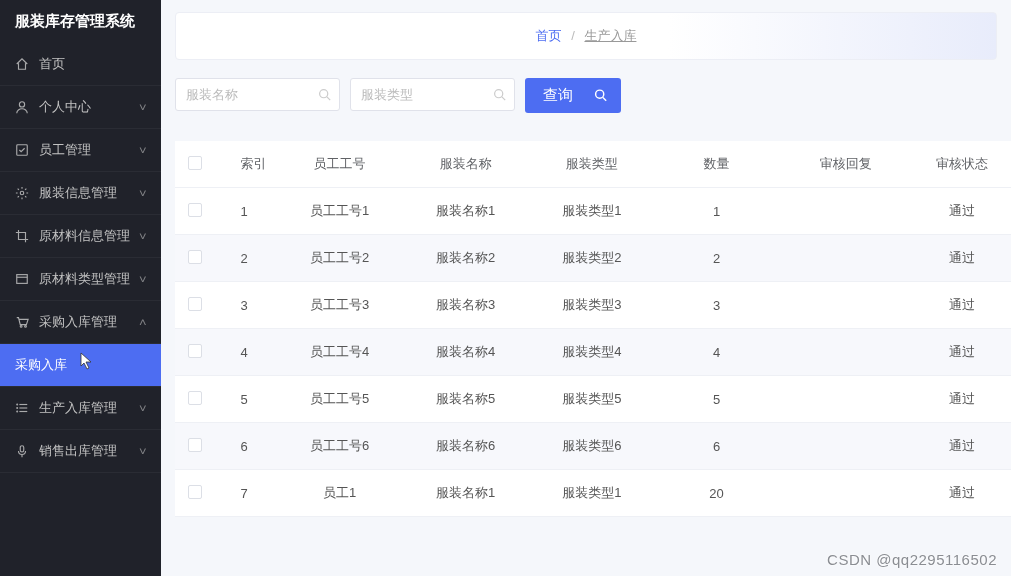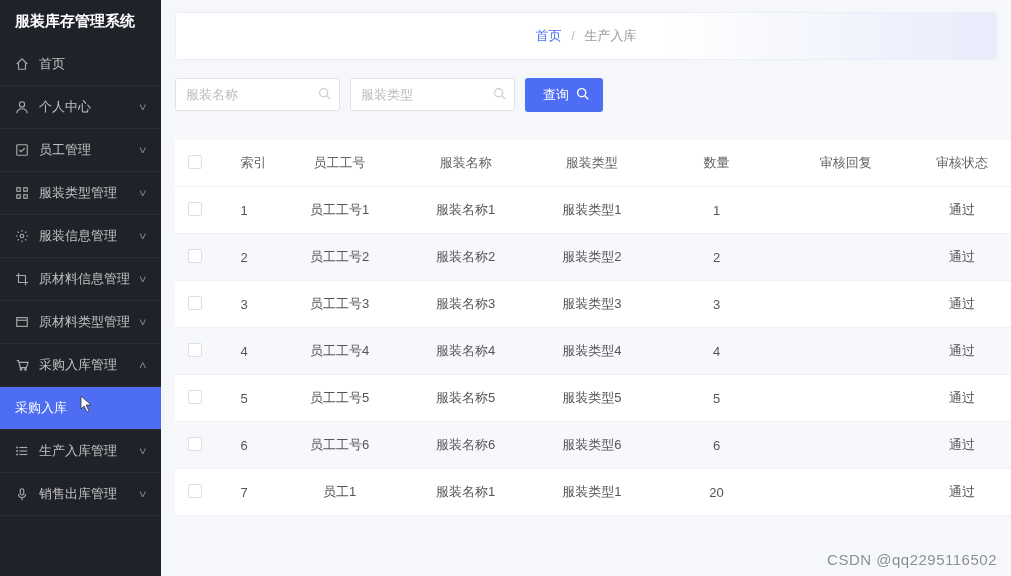--- a/index.html
+++ b/index.html
@@ -17,28 +17,28 @@
 .menu-label { flex: 1; font-size: 13px; }
 .menu-chevron { opacity: 0.6; font-size: 10px; transform: scaleX(1.3); }
 .menu-chevron.up::after { content: "˄"; }
 .menu-chevron.down::after { content: "˅"; }
 .cursor-icon { position: absolute; left: 80px; top: 8px; pointer-events: none; }
 
 .main { flex: 1; background: #f5f7fb; display: flex; flex-direction: column; overflow: hidden; }
 .breadcrumb-bar { background: linear-gradient(to right, #fff 60%, #e8ecfb); margin: 12px 14px 0 14px; border: 1px solid #eceef5; border-radius: 4px; padding: 14px 20px; text-align: center; font-size: 13px; }
 .breadcrumb-bar .bc-link { color: #4d6df2; }
 .breadcrumb-bar .bc-sep { color: #bbb; margin: 0 6px; }
-.breadcrumb-bar .bc-current { color: #999; }
+.breadcrumb-bar .bc-current { color: #999; text-decoration: underline; }
 
 .filters { display: flex; gap: 10px; padding: 18px 14px 10px 14px; }
 .filter-input { position: relative; width: 165px; }
 .filter-input input { width: 100%; padding: 8px 30px 8px 10px; border: 1px solid #e0e2ea; border-radius: 3px; font-size: 13px; color: #333; background: #fff; }
 .filter-input input::placeholder { color: #bbb; }
 .filter-input .search-glyph, .btn-query .search-glyph { position: absolute; right: 9px; top: 50%; transform: translateY(-50%); color: #ccc; }
-.btn-query { position: relative; background: #4d6df2; color: #fff; border: none; border-radius: 3px; padding: 8px 34px 8px 18px; cursor: pointer; font-size: 13px; }
+.btn-query { position: relative; background: #4d6df2; color: #fff; border: none; border-radius: 3px; padding: 8px 48px 8px 18px; cursor: pointer; font-size: 15px; }
 .btn-query .search-glyph { color: #fff; right: 14px; }
 
 .table-wrap { margin: 18px 0 0 14px; flex: 1; overflow: auto; }
 table { border-collapse: collapse; width: 100%; background: #fff; }
 th, td { padding: 14px 10px; text-align: center; border-bottom: 1px solid #eef0f5; font-size: 13px; color: #555; white-space: nowrap; }
 th { background: #fff; font-weight: normal; color: #606266; }
 tbody tr:nth-child(even) { background: #f7f8fc; }
 .chk { width: 14px; height: 14px; border: 1px solid #dcdfe6; border-radius: 2px; display: inline-block; background: #fff; }
 .col-chk { width: 40px; }
 .col-idx { width: 50px; text-align: left; padding-left: 26px; }
@@ -82,32 +82,20 @@
               <rect x="2" y="2" width="12" height="12" rx="1"></rect>
               <path d="M5 8l2 2 4-4"></path>
             </svg>
           </span>
           <span class="menu-label">员工管理</span>
           <span class="menu-chevron down"></span>
         </div>
         <div class="menu-item">
           <span class="menu-icon">
             <svg width="14" height="14" viewBox="0 0 16 16" fill="none" stroke="currentColor" stroke-width="1.3">
-              <rect x="2" y="2" width="4" height="4"></rect>
-              <rect x="10" y="2" width="4" height="4"></rect>
-              <rect x="2" y="10" width="4" height="4"></rect>
-              <rect x="10" y="10" width="4" height="4"></rect>
-            </svg>
-          </span>
-          <span class="menu-label">服装类型管理</span>
-          <span class="menu-chevron down"></span>
-        </div>
-        <div class="menu-item">
-          <span class="menu-icon">
-            <svg width="14" height="14" viewBox="0 0 16 16" fill="none" stroke="currentColor" stroke-width="1.3">
               <circle cx="8" cy="8" r="2"></circle>
               <path d="M8 1v2M8 13v2M1 8h2M13 8h2M3 3l1.5 1.5M11.5 11.5L13 13M13 3l-1.5 1.5M4.5 11.5L3 13"></path>
             </svg>
           </span>
           <span class="menu-label">服装信息管理</span>
           <span class="menu-chevron down"></span>
         </div>
         <div class="menu-item">
           <span class="menu-icon">
             <svg width="14" height="14" viewBox="0 0 16 16" fill="none" stroke="currentColor" stroke-width="1.3">

